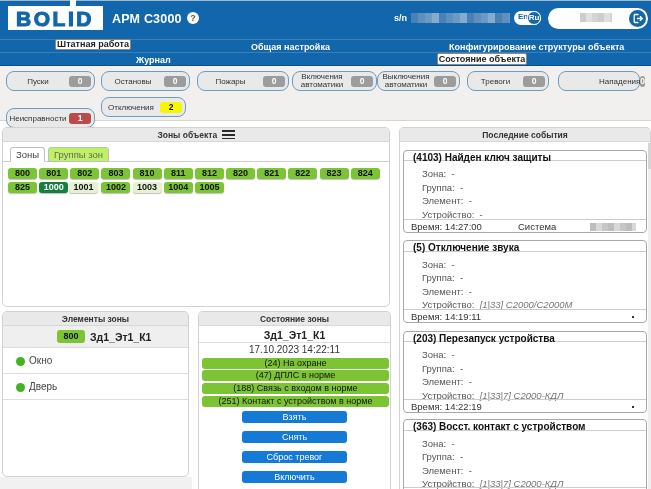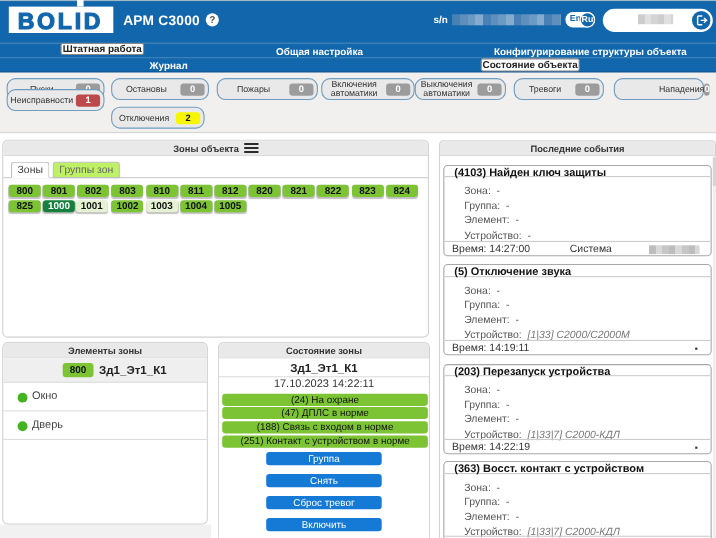--- a/index.html
+++ b/index.html
@@ -145,21 +145,21 @@
       <span class="badge">0</span>
     </div>
     <div class="sbtn" style="left: 467px; top: 5px; width: 82px;">
       <span class="lbl">Тревоги</span>
       <span class="badge">0</span>
     </div>
     <div class="sbtn" style="left: 558px; top: 5px; width: 82px; padding-left: 40px;">
       <span class="lbl">Нападения</span>
       <span class="badge">0</span>
     </div>
-    <div class="sbtn" style="left: 6px; top: 15px; width: 89px;">
+    <div class="sbtn" style="left: 6px; top: 42px; width: 89px;">
       <span class="lbl">Неисправности</span>
       <span class="badge red">1</span>
     </div>
     <div class="sbtn" style="left: 101px; top: 31px; width: 85px;">
       <span class="lbl">Отключения</span>
       <span class="badge yel">2</span>
     </div>
   </div>
 
   <div class="abs panel" id="zones">
@@ -255,18 +255,18 @@
   </div>
 
   <div class="abs panel" id="state">
     <div class="phead">Состояние зоны</div>
     <div id="statename">Зд1_Эт1_К1</div>
     <div id="statedate">17.10.2023 14:22:11</div>
   <div class="gbar" style="top: 45.5px;">(24) На охране</div>
     <div class="gbar" style="top: 58.4px;">(47) ДПЛС в норме</div>
     <div class="gbar" style="top: 71.3px;">(188) Связь с входом в норме</div>
     <div class="gbar" style="top: 84.2px;">(251) Контакт с устройством в норме</div>
-    <div class="bluebtn" style="top: 98.5px;">Группа</div>
+    <div class="bluebtn" style="top: 98.5px;">Взять</div>
     <div class="bluebtn" style="top: 118.5px;">Снять</div>
     <div class="bluebtn" style="top: 138.5px;">Сброс тревог</div>
     <div class="bluebtn" style="top: 158.5px;">Включить</div>
   </div>
   <div class="abs" id="graybottom"></div>
 
 </body></html>

